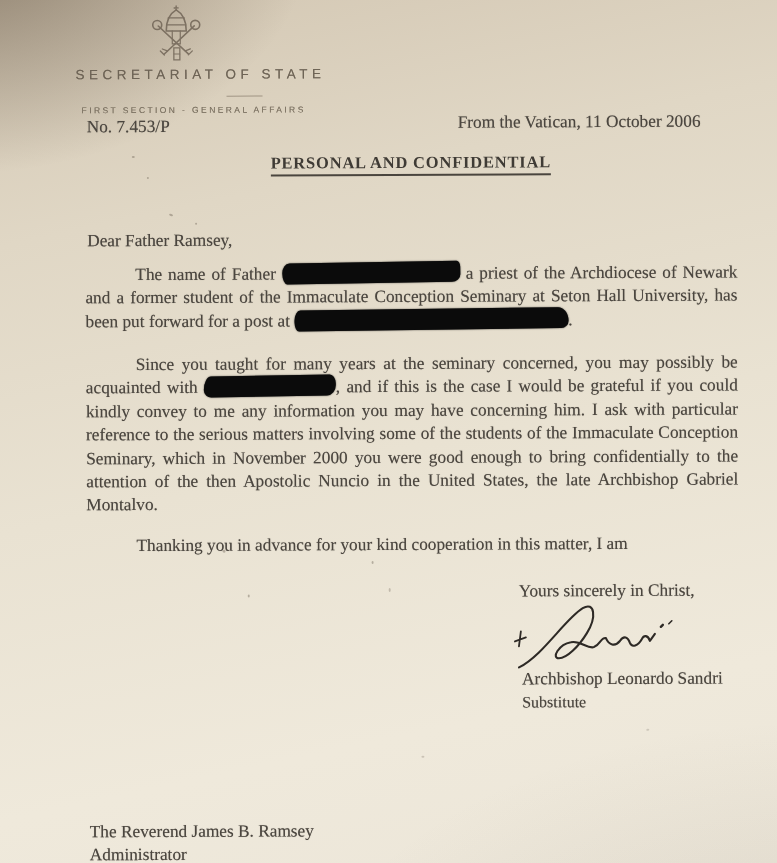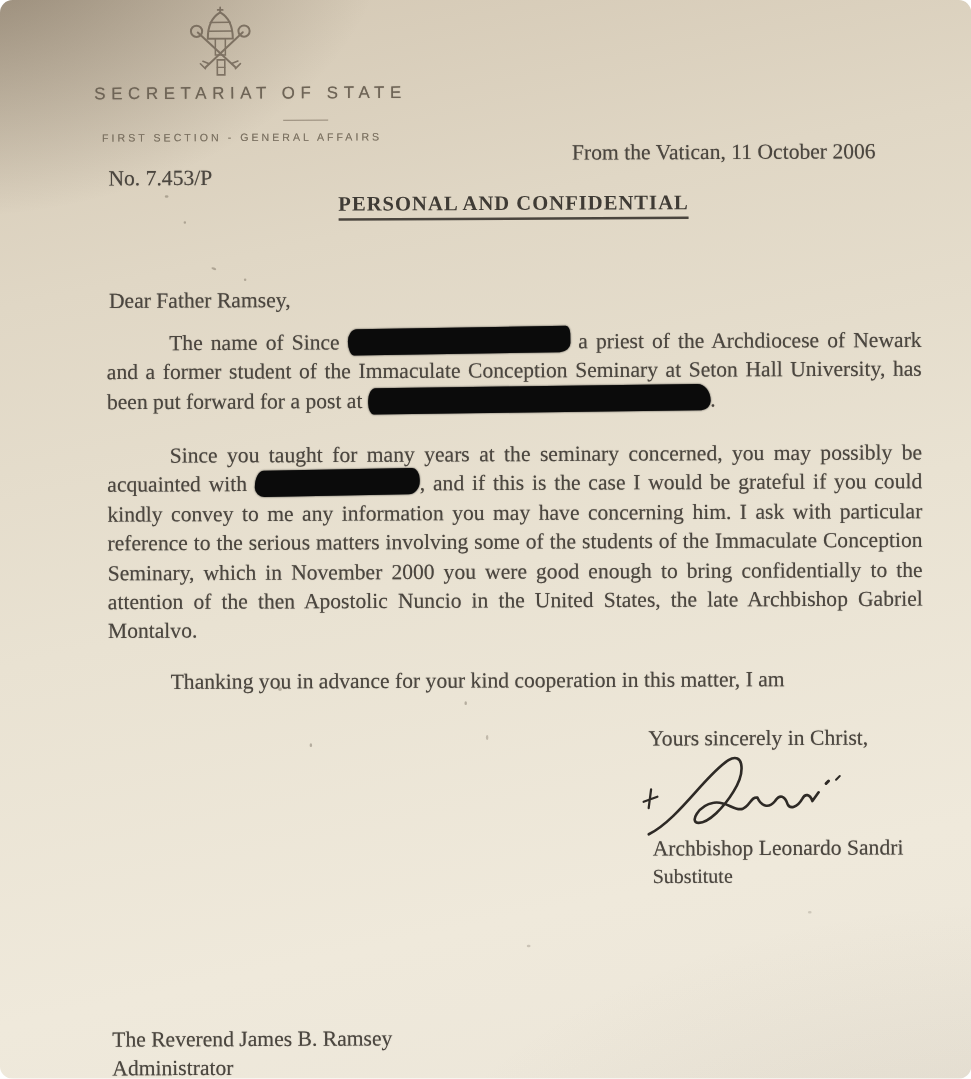--- a/index.html
+++ b/index.html
@@ -6,38 +6,37 @@
   html,body { width:777px; height:863px; }
   body { font-family:"Liberation Serif", serif; overflow:hidden; }
 
   .photo {
     position:relative; width:777px; height:863px; overflow:hidden;
     background:
       radial-gradient(620px 420px at -6% -8%, rgba(73,58,42,0.55), rgba(73,58,42,0) 58%),
       radial-gradient(900px 500px at 108% 118%, rgba(120,110,95,0.14), rgba(120,110,95,0) 60%),
       linear-gradient(168deg, #d3c7b3 0%, #e0d7c5 24%, #e9e2d2 52%, #efe9db 80%, #ece6d9 100%);
     color:#4b463f;
-    border-radius:10px;
   }
   .letter { position:absolute; inset:0; transform:rotate(-0.25deg); }
 
   
   .crest { position:absolute; left:146px; top:3px; width:64px; height:64px; opacity:.82; }
   .office {
     position:absolute; left:77px; top:66px;
     font-family:"Liberation Sans", sans-serif; font-size:13.5px;
     letter-spacing:4.5px; color:#6e6456; text-shadow:0 0 .6px rgba(110,100,86,.7);
   }
   .section-rule { position:absolute; left:228px; top:95px; width:36px; border-top:1.2px solid #8d8271; opacity:.75; }
   .section {
     position:absolute; left:83px; top:104px;
     font-family:"Liberation Sans", sans-serif; font-size:8.5px;
     letter-spacing:2.4px; color:#7b7161; text-shadow:0 0 .5px rgba(120,110,95,.6);
   }
-  .refnum { position:absolute; left:88px; top:130px; font-size:17.5px; color:#55504a;font-family:Liberation Serif, serif; }
+  .refnum { position:absolute; left:88px; top:114px; font-size:17.5px; color:#55504a;font-family:Liberation Serif, serif; }
   .dateline { position:absolute; left:459px; top:111px; font-size:17.5px; color:#514c45; }
 
   .subject {
     position:absolute; left:86px; top:153px; width:652px; text-align:center;
     font-size:16.5px; font-weight:bold; letter-spacing:.8px; color:#3f3b35;
   }
   .subject span { border-bottom:2px solid #4a453e; padding-bottom:2px; }
 
   
   .bodytext { font-size:17.3px; line-height:23.4px; color:#4b463f; text-shadow:0 0 .7px rgba(75,70,63,.55); }
@@ -106,21 +105,21 @@
     <div class="section">FIRST SECTION - GENERAL AFFAIRS</div>
     <div class="refnum bodytext">No. 7.453/P</div>
     <div class="dateline bodytext">From the Vatican, 11 October 2006</div>
 
     <div class="subject">
       <span>PERSONAL AND CONFIDENTIAL</span>
     </div>
 
     <div class="salutation bodytext">Dear Father Ramsey,</div>
 
-    <p class="para p1 bodytext"><span>The name of Since </span><span class="redact b1"></span><span> a priest of the Archdiocese of Newark and a former student of the Immaculate Conception Seminary at Seton Hall University, has been put forward for a post at </span><span class="redact b2"></span><span>.</span></p>
+    <p class="para p1 bodytext"><span>The name of Father </span><span class="redact b1"></span><span> a priest of the Archdiocese of Newark and a former student of the Immaculate Conception Seminary at Seton Hall University, has been put forward for a post at </span><span class="redact b2"></span><span>.</span></p>
 
     <p class="para p2 bodytext"><span>Since you taught for many years at the seminary concerned, you may possibly be acquainted with </span><span class="redact b3"></span><span>, and if this is the case I would be grateful if you could kindly convey to me any information you may have concerning him.  I ask with particular reference to the serious matters involving some of the students of the Immaculate Conception Seminary, which in November 2000 you were good enough to bring confidentially to the attention of the then Apostolic Nuncio in the United States, the late Archbishop Gabriel Montalvo.</span></p>
 
     <p class="para p3 bodytext">Thanking you in advance for your kind cooperation in this matter, I am</p>
 
     <div class="valediction bodytext">Yours sincerely in Christ,</div>
 
     <svg class="signature" viewBox="0 0 205 78" fill="none" stroke="#2e2a26" stroke-width="2.1" stroke-linecap="round" stroke-linejoin="round">
       <path d="M12 44 L23 40 M18 34 L16 49" stroke-width="1.8"></path>
       <path d="M16 70 C 40 58, 62 22, 80 11 C 92 4, 94 20, 84 36 C 76 49, 64 61, 56 61 C 48 61, 56 47, 68 45 C 78 43, 84 52, 91 50 C 97 48, 98 40, 103 41 C 106 48, 112 50, 117 44 C 121 38, 125 40, 127 46 C 129 51, 135 49, 139 42 C 141 38, 145 38, 147 44 L 152 37"></path>

